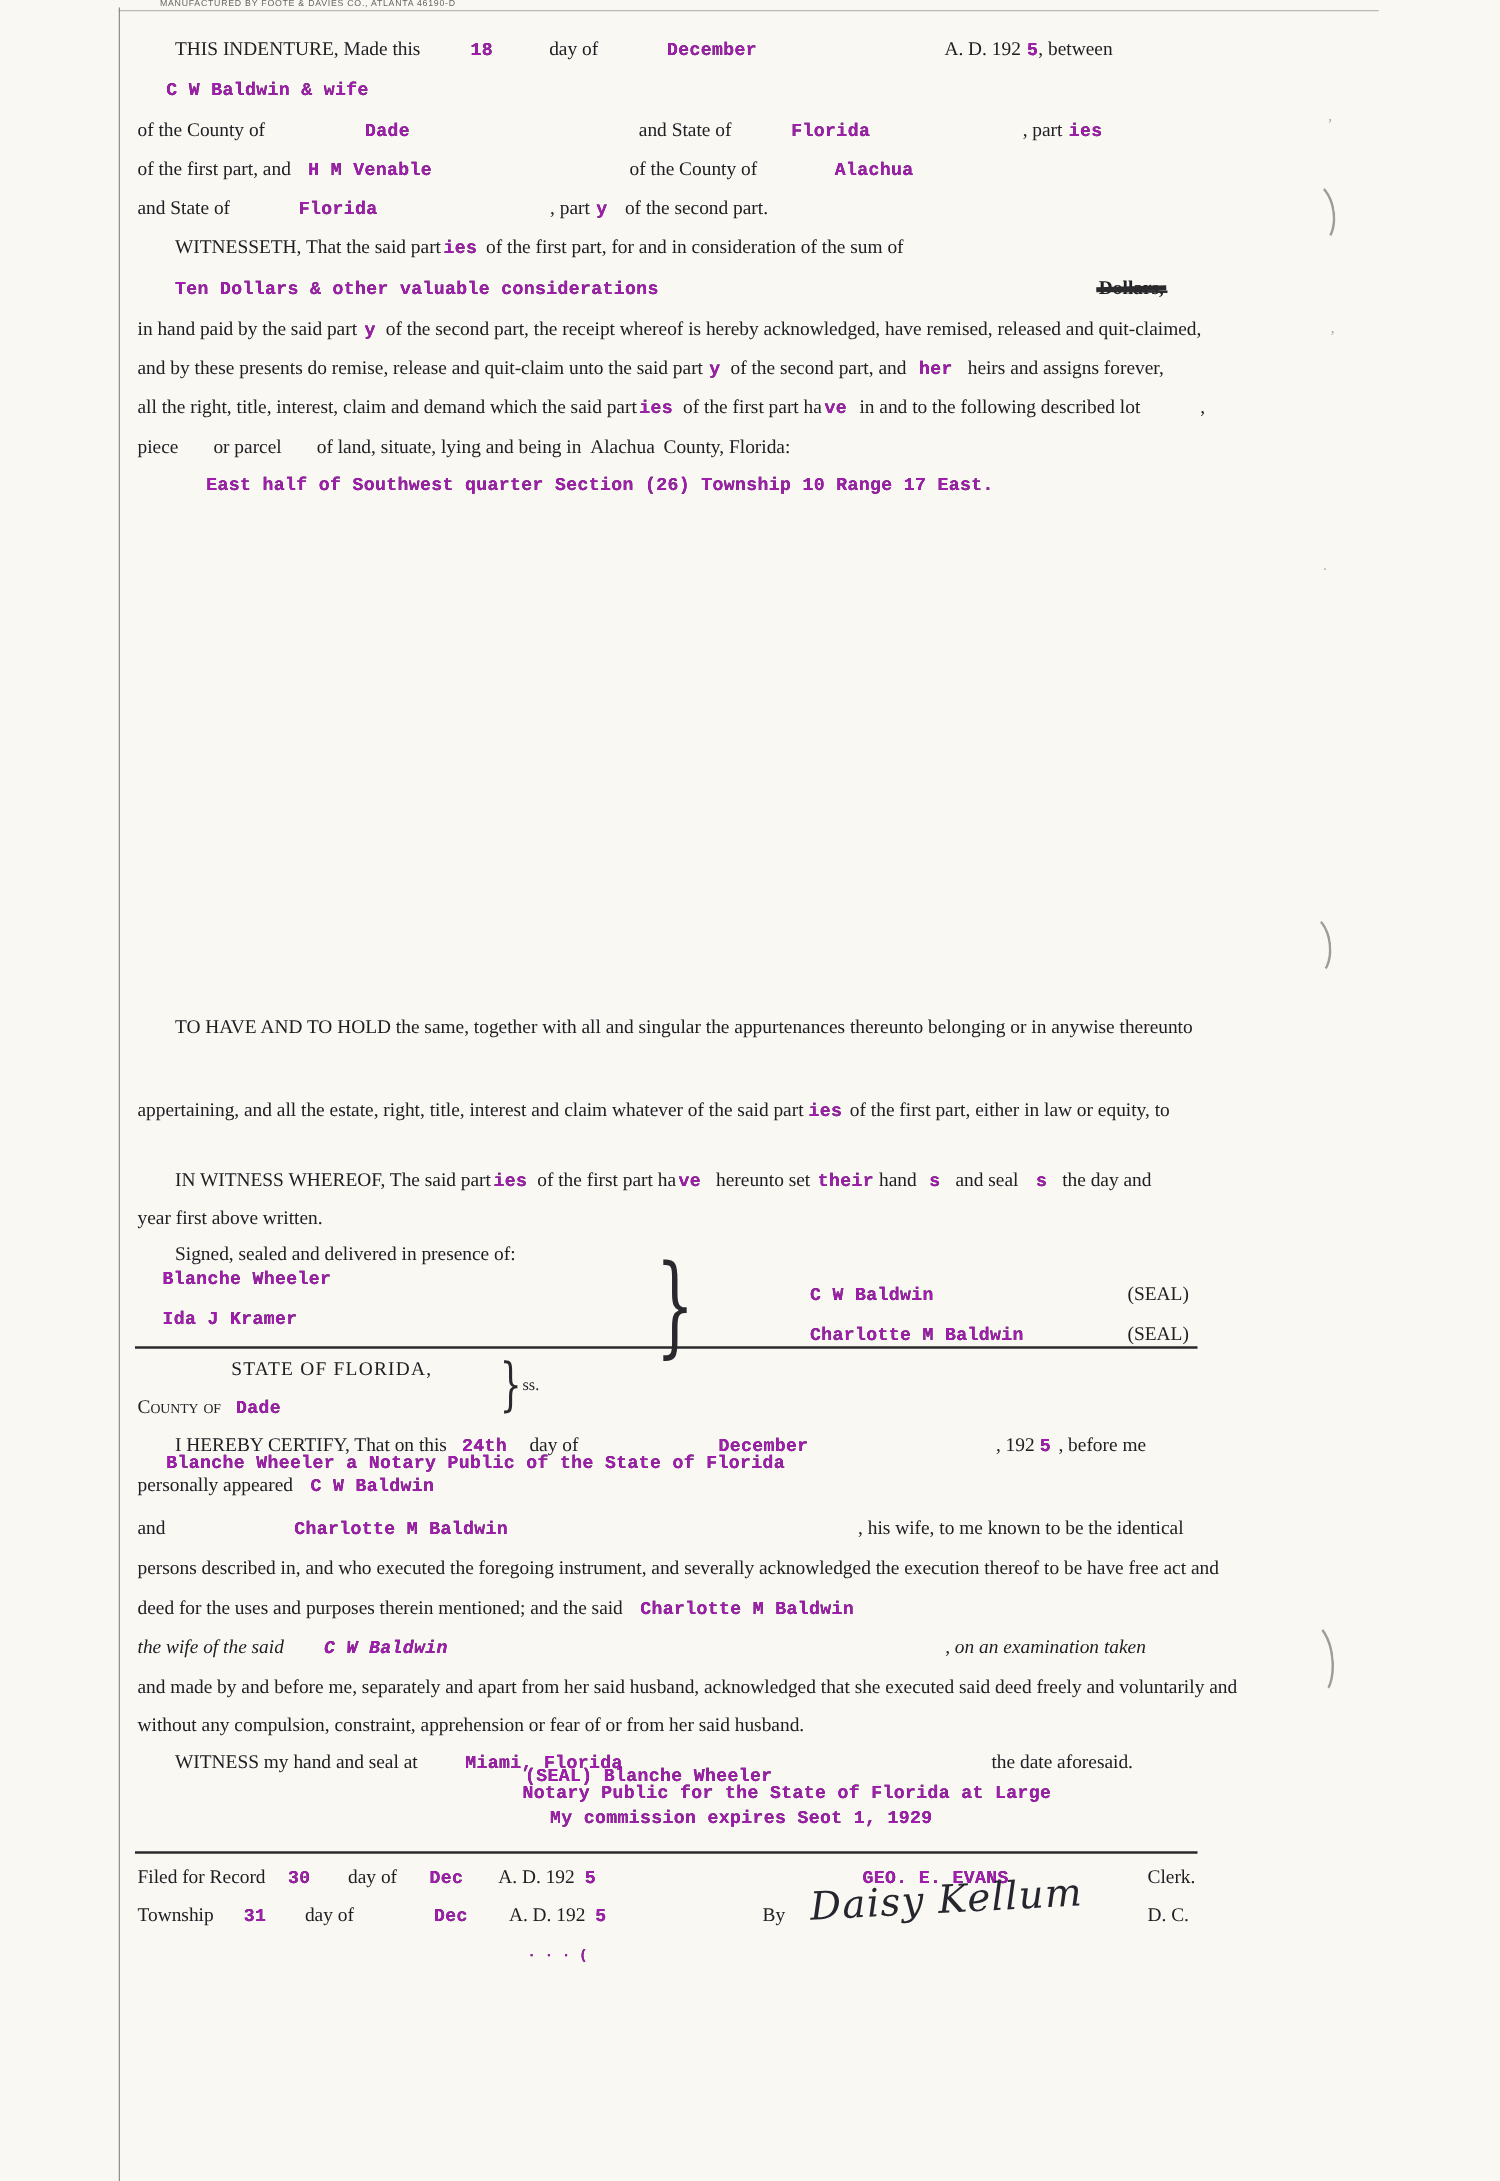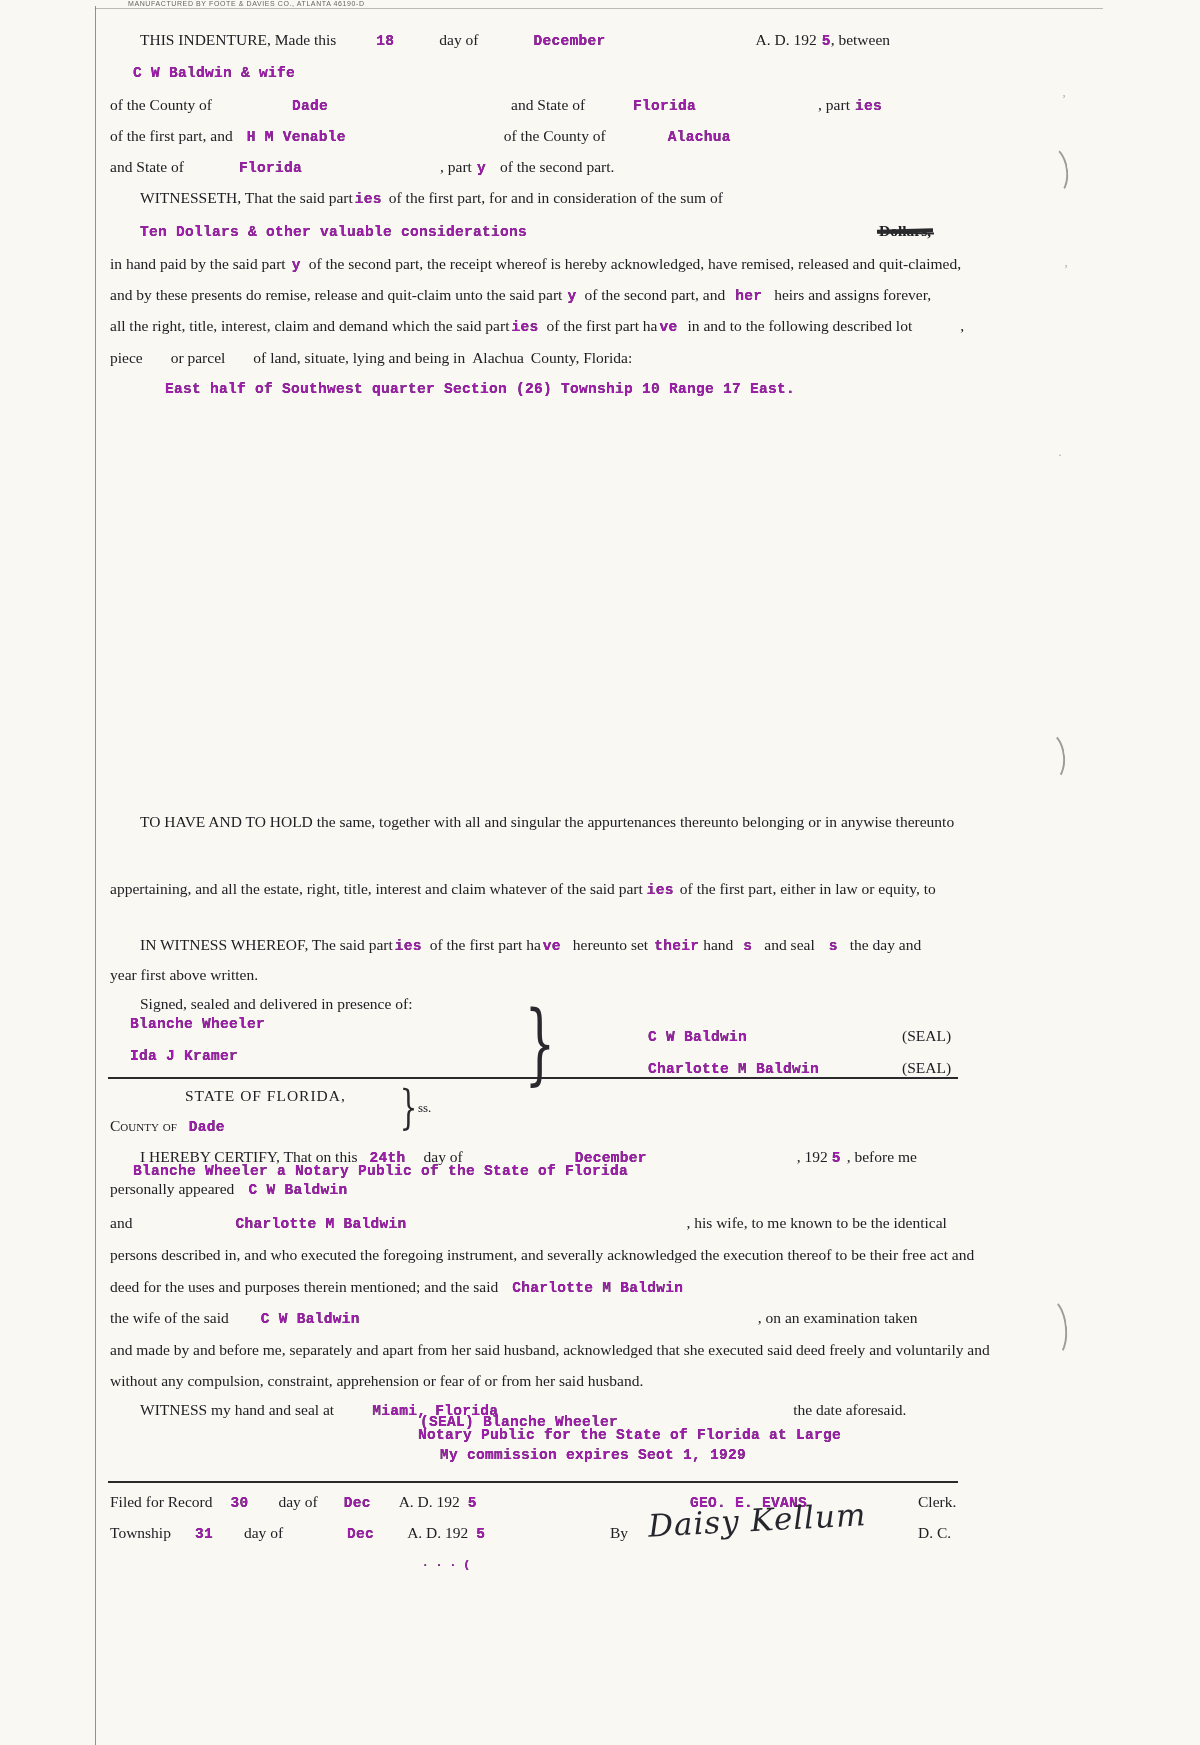--- a/index.html
+++ b/index.html
@@ -154,28 +154,28 @@
 
   <div class="line" style="left:110px;top:1179px;">
     <span class="p">personally appeared</span><span class="g" style="width:14px;"></span><span class="t">C W Baldwin</span>
   </div>
 
   <div class="line" style="left:110px;top:1213px;">
     <span class="p">and</span><span class="g" style="width:103px;"></span><span class="t">Charlotte M Baldwin</span><span class="g" style="width:280px;"></span><span class="p">, his wife, to me known to be the identical</span>
   </div>
 
   <div class="line" style="left:110px;top:1245px;">
-    <span class="p">persons described in, and who executed the foregoing instrument, and severally acknowledged the execution thereof to be their free act and</span>
+    <span class="p">persons described in, and who executed the foregoing instrument, and severally acknowledged the execution thereof to be have free act and</span>
   </div>
 
   <div class="line" style="left:110px;top:1277px;">
     <span class="p">deed for the uses and purposes therein mentioned; and the said</span><span class="g" style="width:14px;"></span><span class="t">Charlotte M Baldwin</span>
   </div>
 
-  <div class="line" style="left:110px;top:1308px;">
+  <div class="line" style="left:110px;top:1308px;font-style:italic;">
     <span class="p">the wife of the said</span><span class="g" style="width:32px;"></span><span class="t">C W Baldwin</span><span class="g" style="width:398px;"></span><span class="p">, on an examination taken</span>
   </div>
 
   <div class="line" style="left:110px;top:1340px;">
     <span class="p">and made by and before me, separately and apart from her said husband, acknowledged that she executed said deed freely and voluntarily and</span>
   </div>
   <div class="line" style="left:110px;top:1371px;">
     <span class="p">without any compulsion, constraint, apprehension or fear of or from her said husband.</span>
   </div>
 

